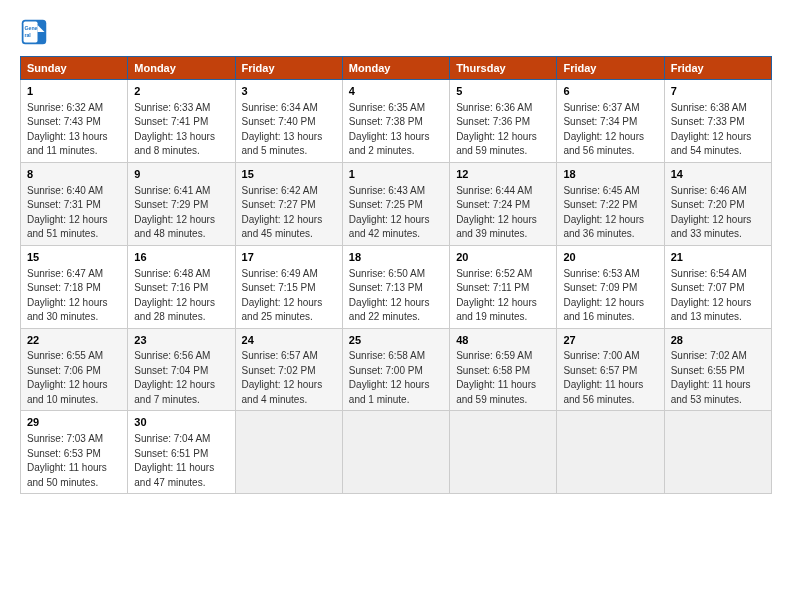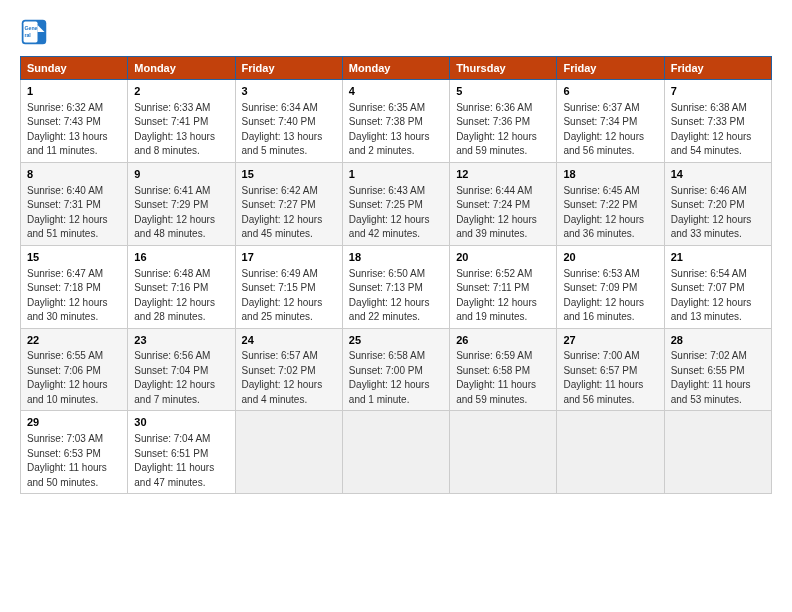--- a/index.html
+++ b/index.html
@@ -155,21 +155,21 @@
           <td><span class="day-num">18</span><span class="cell-text">Sunrise: 6:50 AM<br>Sunset: 7:13 PM<br>Daylight: 12 hours and 22 minutes.</span></td>
           <td><span class="day-num">20</span><span class="cell-text">Sunrise: 6:52 AM<br>Sunset: 7:11 PM<br>Daylight: 12 hours and 19 minutes.</span></td>
           <td><span class="day-num">20</span><span class="cell-text">Sunrise: 6:53 AM<br>Sunset: 7:09 PM<br>Daylight: 12 hours and 16 minutes.</span></td>
           <td><span class="day-num">21</span><span class="cell-text">Sunrise: 6:54 AM<br>Sunset: 7:07 PM<br>Daylight: 12 hours and 13 minutes.</span></td>
         </tr>
         <tr>
           <td><span class="day-num">22</span><span class="cell-text">Sunrise: 6:55 AM<br>Sunset: 7:06 PM<br>Daylight: 12 hours and 10 minutes.</span></td>
           <td><span class="day-num">23</span><span class="cell-text">Sunrise: 6:56 AM<br>Sunset: 7:04 PM<br>Daylight: 12 hours and 7 minutes.</span></td>
           <td><span class="day-num">24</span><span class="cell-text">Sunrise: 6:57 AM<br>Sunset: 7:02 PM<br>Daylight: 12 hours and 4 minutes.</span></td>
           <td><span class="day-num">25</span><span class="cell-text">Sunrise: 6:58 AM<br>Sunset: 7:00 PM<br>Daylight: 12 hours and 1 minute.</span></td>
-          <td><span class="day-num">26</span><span class="cell-text">Sunrise: 6:59 AM<br>Sunset: 6:58 PM<br>Daylight: 11 hours and 59 minutes.</span></td>
+          <td><span class="day-num">48</span><span class="cell-text">Sunrise: 6:59 AM<br>Sunset: 6:58 PM<br>Daylight: 11 hours and 59 minutes.</span></td>
           <td><span class="day-num">27</span><span class="cell-text">Sunrise: 7:00 AM<br>Sunset: 6:57 PM<br>Daylight: 11 hours and 56 minutes.</span></td>
           <td><span class="day-num">28</span><span class="cell-text">Sunrise: 7:02 AM<br>Sunset: 6:55 PM<br>Daylight: 11 hours and 53 minutes.</span></td>
         </tr>
         <tr>
           <td><span class="day-num">29</span><span class="cell-text">Sunrise: 7:03 AM<br>Sunset: 6:53 PM<br>Daylight: 11 hours and 50 minutes.</span></td>
           <td><span class="day-num">30</span><span class="cell-text">Sunrise: 7:04 AM<br>Sunset: 6:51 PM<br>Daylight: 11 hours and 47 minutes.</span></td>
           <td class="empty-cell"></td>
           <td class="empty-cell"></td>
           <td class="empty-cell"></td>
           <td class="empty-cell"></td>

